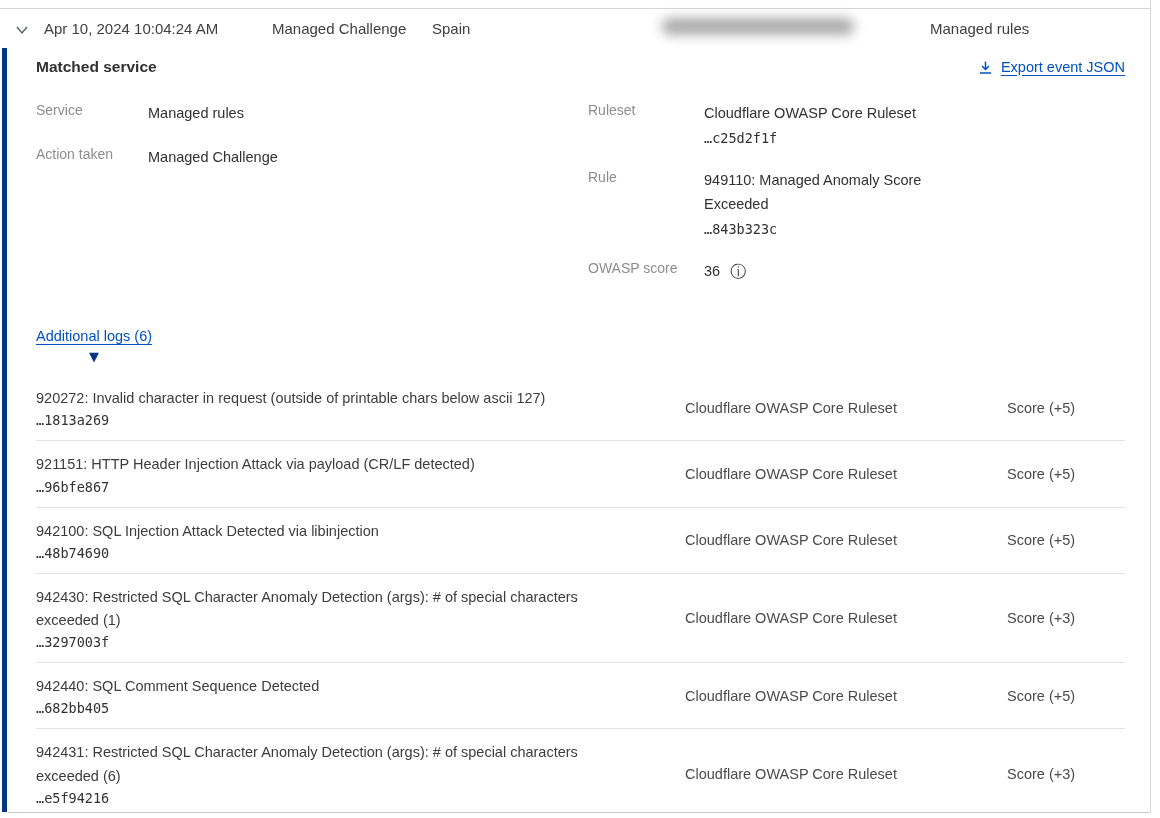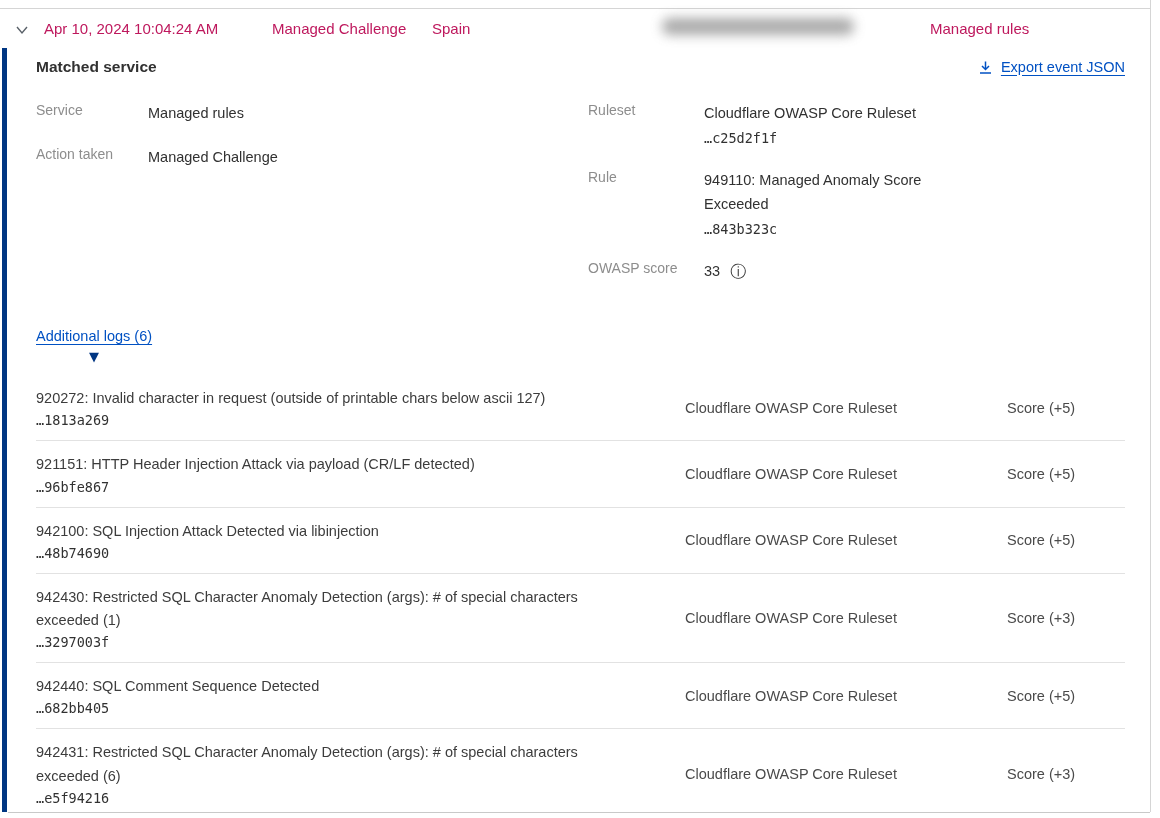--- a/index.html
+++ b/index.html
@@ -13,21 +13,21 @@
   }
   .mono { font-family: "DejaVu Sans Mono", monospace; font-size: 13.5px; color: #313131; }
 
   .right-border { position: absolute; top: 0; left: 1150px; width: 1px; height: 812px; background: #d5d5d5; }
   .bottom-border { position: absolute; top: 812px; left: 8px; width: 1142px; height: 1px; background: #c9c9c9; }
 
   
   .event-row {
     position: absolute; top: 8px; left: 0; width: 1150px; height: 40px;
     border-top: 1px solid #d5d5d5;
-    font-size: 15px; color: #be185d;
+    font-size: 15px; color: #404040;
     cursor: pointer;
   }
   .event-row span { position: absolute; top: 11px; white-space: nowrap; }
   .chevron { position: absolute; left: 14px; top: 13px; width: 16px; height: 16px; }
   .ev-time { left: 44px; }
   .ev-action { left: 272px; }
   .ev-country { left: 432px; }
   .ev-service { left: 930px; }
   .redacted {
     position: absolute; left: 662px; top: 9px; width: 192px; height: 17px;
@@ -138,21 +138,21 @@
         <div class="field">
           <div class="flabel">Rule</div>
           <div class="fvalue">
             <div>949110: Managed Anomaly Score Exceeded</div>
             <div class="mono id-line">…843b323c</div>
           </div>
         </div>
         <div class="field">
           <div class="flabel">OWASP score</div>
           <div class="fvalue owasp-val">
-            <span>33</span>
+            <span>36</span>
             <span class="info-icon">ⓘ</span>
           </div>
         </div>
       </div>
     </div>
 
     <div class="addlogs">
       <span class="label">Additional logs (6)</span>
       <span class="tri-icon">▼</span>
     </div>

